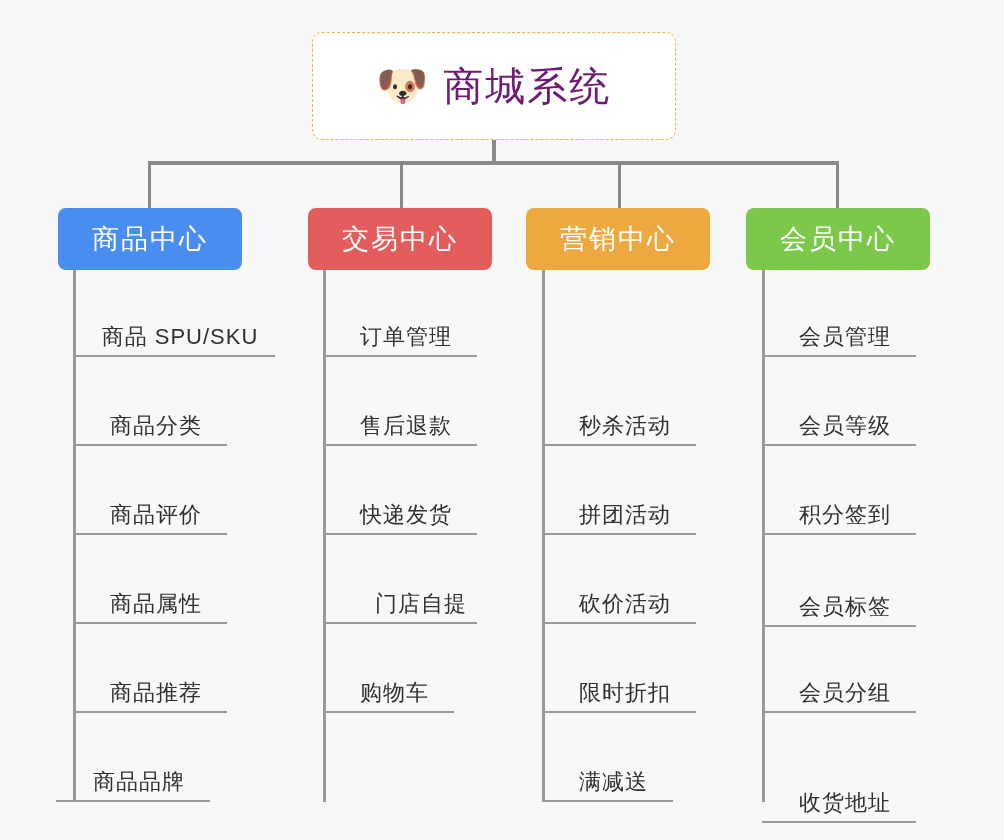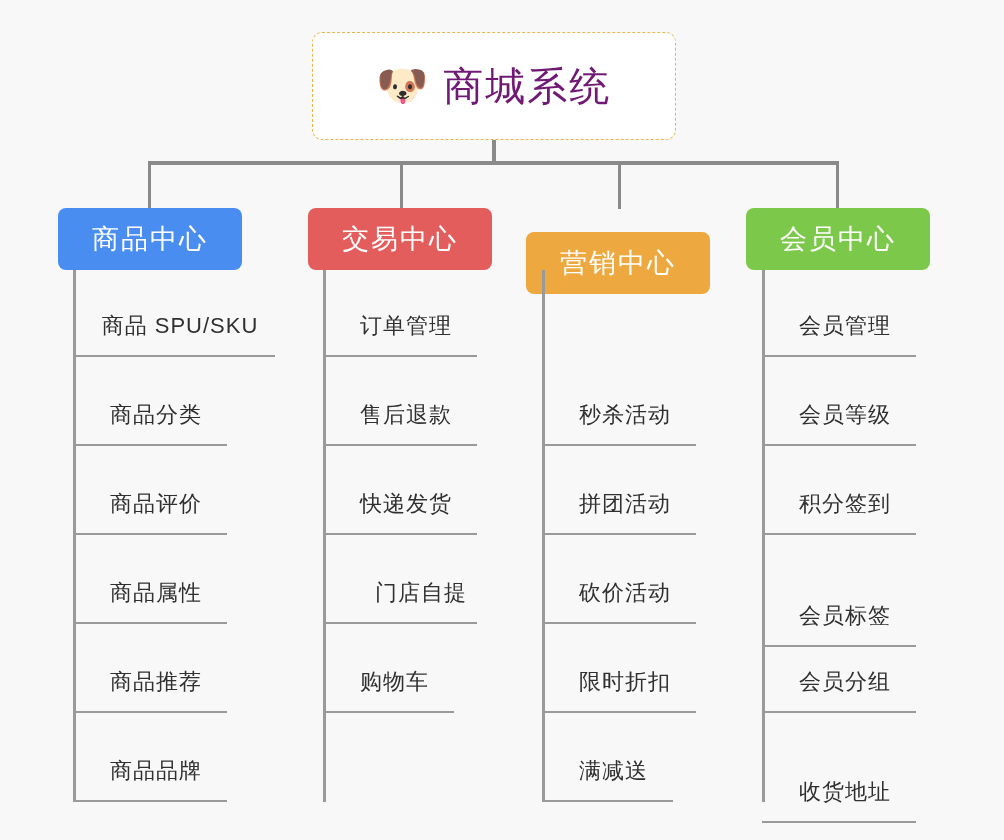--- a/index.html
+++ b/index.html
@@ -77,21 +77,21 @@
   }
 
   
   .leaf {
     position: absolute;
     box-sizing: border-box;
     border-bottom: 2.5px solid #9a9a9a;
     display: flex;
     align-items: flex-end;
     justify-content: center;
-    padding-bottom: 14px;
+    padding-bottom: 3px;
   }
   .leaf-label {
     font-size: 22px;
     color: #303030;
     white-space: nowrap;
     letter-spacing: 1px;
     padding: 0 10px 0 22px;
   }
 </style>
 </head>
@@ -124,21 +124,21 @@
   </div>
   <div class="leaf" style="left:73px; top:488px; width:154px; height:47px;">
     <span class="leaf-label">商品评价</span>
   </div>
   <div class="leaf" style="left:73px; top:577px; width:154px; height:47px;">
     <span class="leaf-label">商品属性</span>
   </div>
   <div class="leaf" style="left:73px; top:666px; width:154px; height:47px;">
     <span class="leaf-label">商品推荐</span>
   </div>
-  <div class="leaf" style="left:73px; top:755px; width:154px; height:47px;">
+  <div class="leaf" style="left:56px; top:755px; width:154px; height:47px;">
     <span class="leaf-label">商品品牌</span>
   </div>
 
   <div class="cat-header" style="left: 308px; top: 208px; width: 184px; background: rgb(227, 93, 93);">
     <span>交易中心</span>
   </div>
   <div class="trunk" style="left:323px; top:270px; height:532px;"></div>
   <div class="leaf" style="left:323px; top:310px; width:154px; height:47px;">
     <span class="leaf-label">订单管理</span>
   </div>
@@ -148,21 +148,21 @@
   <div class="leaf" style="left:323px; top:488px; width:154px; height:47px;">
     <span class="leaf-label">快递发货</span>
   </div>
   <div class="leaf" style="left:323px; top:577px; width:154px; height:47px;justify-content:flex-end;">
     <span class="leaf-label">门店自提</span>
   </div>
   <div class="leaf" style="left:323px; top:666px; width:131px; height:47px;">
     <span class="leaf-label">购物车</span>
   </div>
 
-  <div class="cat-header" style="left: 526px; top: 208px; width: 184px; background: rgb(237, 169, 63); margin-top: 24px;">
+  <div class="cat-header" style="left: 526px; top: 208px; width: 184px; background: rgb(237, 169, 63);">
     <span>营销中心</span>
   </div>
   <div class="trunk" style="left:542px; top:270px; height:532px;"></div>
   <div class="leaf" style="left:542px; top:399px; width:154px; height:47px;">
     <span class="leaf-label">秒杀活动</span>
   </div>
   <div class="leaf" style="left:542px; top:488px; width:154px; height:47px;">
     <span class="leaf-label">拼团活动</span>
   </div>
   <div class="leaf" style="left:542px; top:577px; width:154px; height:47px;">
@@ -181,21 +181,21 @@
   <div class="trunk" style="left:762px; top:270px; height:532px;"></div>
   <div class="leaf" style="left:762px; top:310px; width:154px; height:47px;">
     <span class="leaf-label">会员管理</span>
   </div>
   <div class="leaf" style="left:762px; top:399px; width:154px; height:47px;">
     <span class="leaf-label">会员等级</span>
   </div>
   <div class="leaf" style="left:762px; top:488px; width:154px; height:47px;text-align:center;">
     <span class="leaf-label">积分签到</span>
   </div>
-  <div class="leaf" style="left:762px; top:600px; width:154px; height:47px;">
+  <div class="leaf" style="left:762px; top:580px; width:154px; height:47px;">
     <span class="leaf-label">会员标签</span>
   </div>
   <div class="leaf" style="left:762px; top:666px; width:154px; height:47px;">
     <span class="leaf-label">会员分组</span>
   </div>
   <div class="leaf" style="left:762px; top:776px; width:154px; height:47px;">
     <span class="leaf-label">收货地址</span>
   </div>
 
 </div>

